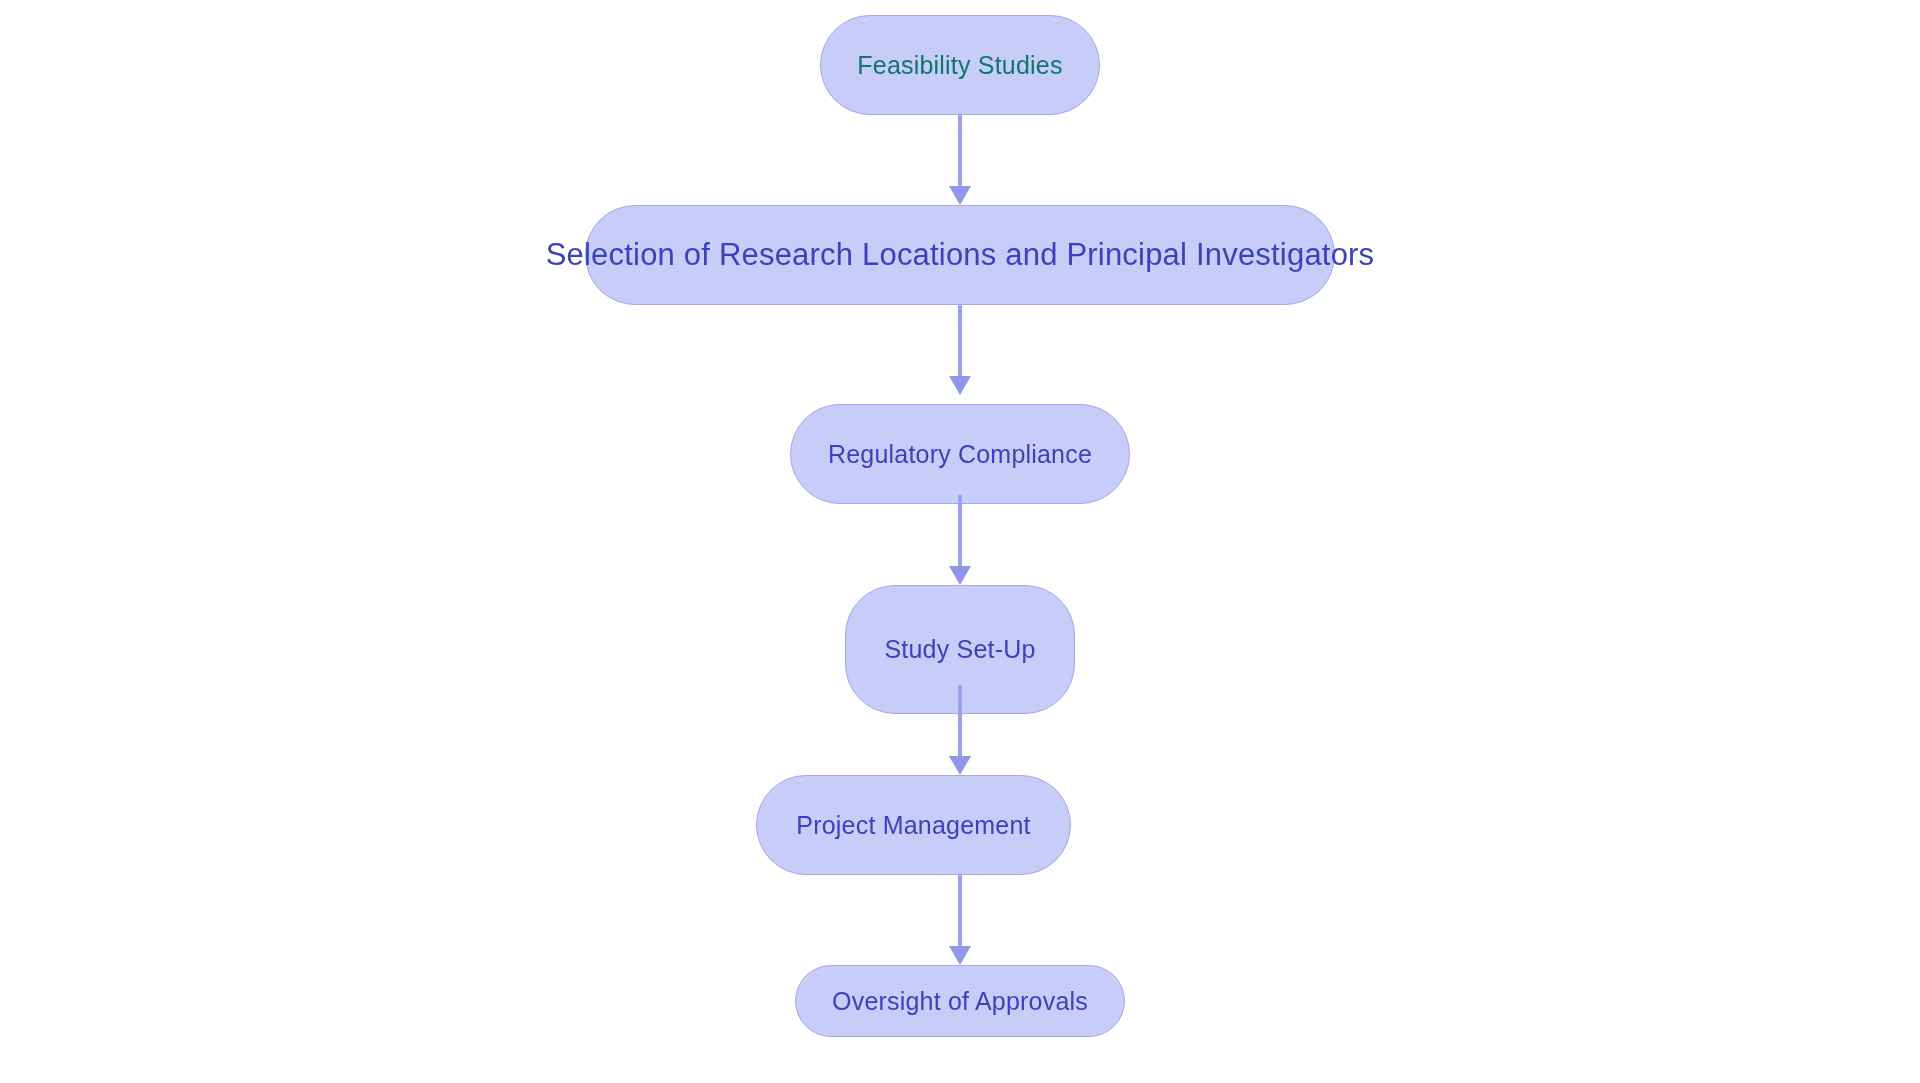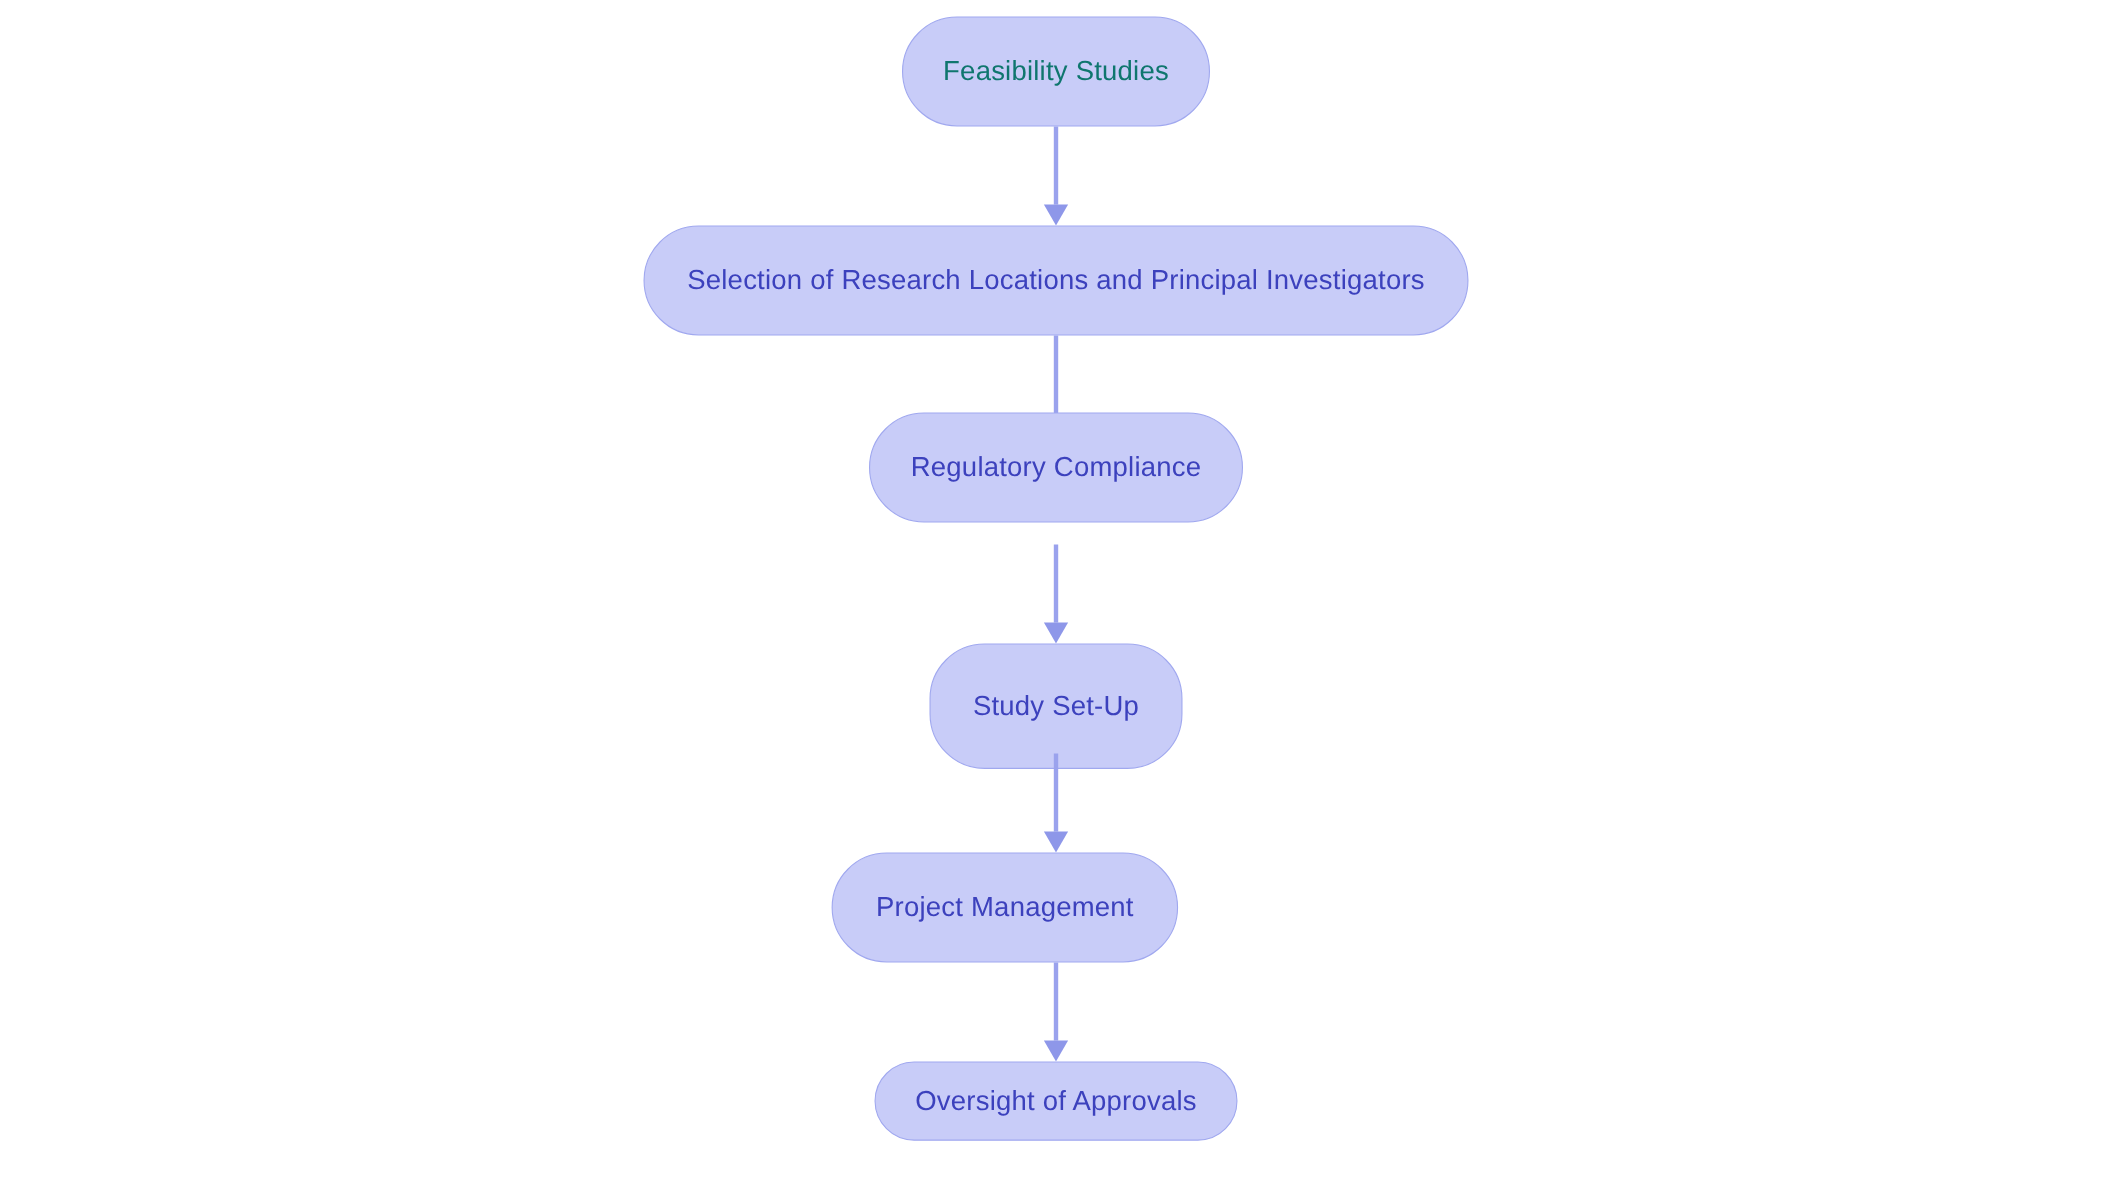--- a/index.html
+++ b/index.html
@@ -57,39 +57,39 @@
 
   <div class="node" style="left: 820px; top: 15px; width: 280px; height: 100px; background: rgb(200, 204, 248); border-color: rgb(160, 168, 239); color: #0f766e; font-size: 25px; border-radius: 50px;">
     <span>Feasibility Studies</span>
   </div>
 
   <div class="arrow" style="left: 948.5px; top: 115px; width: 23px; height: 90px;">
     <div class="shaft" style="width: 3.5px; background: rgb(154, 162, 237);"></div>
     <div class="head" style="border-left-width: 11.5px; border-right-width: 11.5px; border-top-width: 19px; border-top-color: rgb(142, 151, 233);"></div>
   </div>
 
-  <div class="node" style="left: 585px; top: 205px; width: 750px; height: 100px; background: rgb(200, 204, 248); border-color: rgb(160, 168, 239); color: rgb(60, 65, 189); font-size: 25px; border-radius: 50px;">
+  <div class="node" style="left: 585px; top: 205px; width: 750px; height: 100px; background: rgb(200, 204, 248); border-color: rgb(160, 168, 239); color: rgb(60, 65, 189); font-size: 31px; border-radius: 50px;">
     <span>Selection of Research Locations and Principal Investigators</span>
   </div>
 
   <div class="arrow" style="left: 948.5px; top: 305px; width: 23px; height: 90px;">
     <div class="shaft" style="width: 3.5px; background: rgb(154, 162, 237);"></div>
     <div class="head" style="border-left-width: 11.5px; border-right-width: 11.5px; border-top-width: 19px; border-top-color: rgb(142, 151, 233);"></div>
   </div>
 
-  <div class="node" style="left: 790px; top: 375px; width: 340px; height: 100px; background: rgb(200, 204, 248); border-color: rgb(160, 168, 239); color: rgb(60, 65, 189); font-size: 25px; border-radius: 50px;">
+  <div class="node" style="left: 790px; top: 404px; width: 340px; height: 100px; background: rgb(200, 204, 248); border-color: rgb(160, 168, 239); color: rgb(60, 65, 189); font-size: 25px; border-radius: 50px;">
     <span>Regulatory Compliance</span>
   </div>
 
   <div class="arrow" style="left: 948.5px; top: 495px; width: 23px; height: 90px;">
     <div class="shaft" style="width: 3.5px; background: rgb(154, 162, 237);"></div>
     <div class="head" style="border-left-width: 11.5px; border-right-width: 11.5px; border-top-width: 19px; border-top-color: rgb(142, 151, 233);"></div>
   </div>
 
-  <div class="node" style="left: 845px; top: 585px; width: 230px; height: 114px; background: rgb(200, 204, 248); border-color: rgb(160, 168, 239); color: rgb(60, 65, 189); font-size: 25px; border-radius: 50px;">
+  <div class="node" style="left: 845px; top: 585px; width: 230px; height: 129px; background: rgb(200, 204, 248); border-color: rgb(160, 168, 239); color: rgb(60, 65, 189); font-size: 25px; border-radius: 50px;">
     <span>Study Set-Up</span>
   </div>
 
   <div class="arrow" style="left: 948.5px; top: 685px; width: 23px; height: 90px;">
     <div class="shaft" style="width: 3.5px; background: rgb(154, 162, 237);"></div>
     <div class="head" style="border-left-width: 11.5px; border-right-width: 11.5px; border-top-width: 19px; border-top-color: rgb(142, 151, 233);"></div>
   </div>
 
   <div class="node" style="left: 756px; top: 775px; width: 315px; height: 100px; background: rgb(200, 204, 248); border-color: rgb(160, 168, 239); color: rgb(60, 65, 189); font-size: 25px; border-radius: 50px;">
     <span>Project Management</span>

